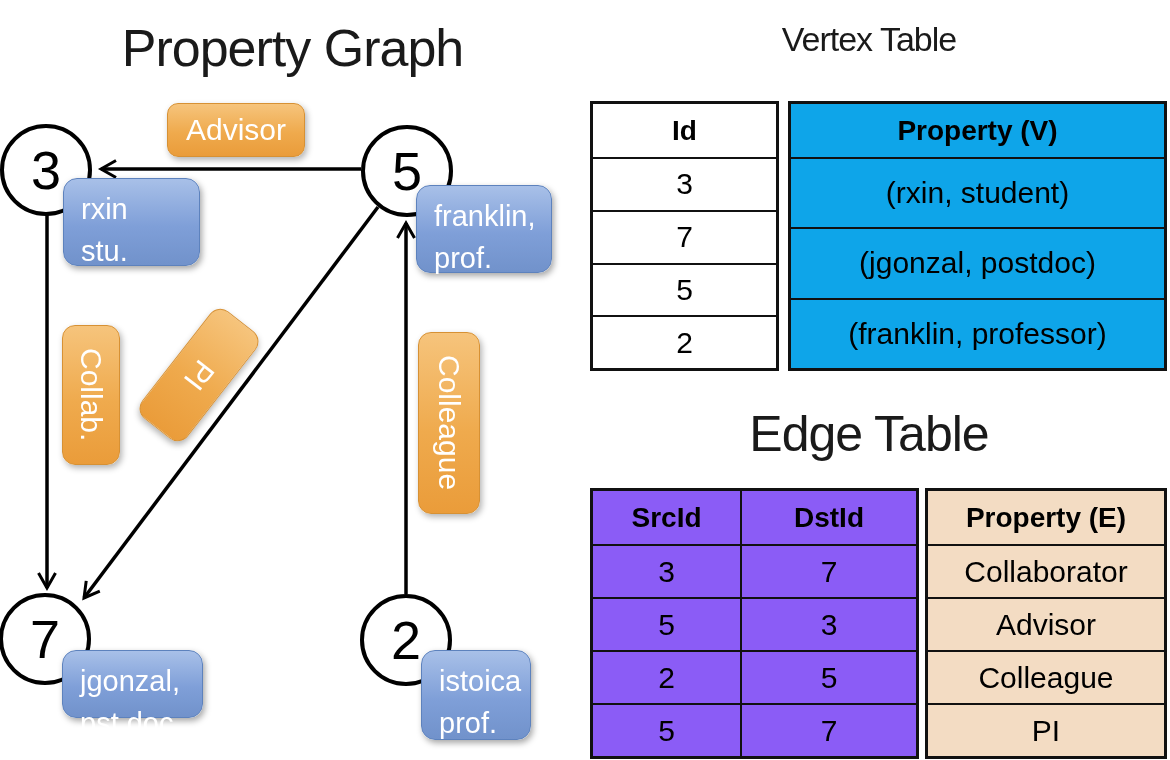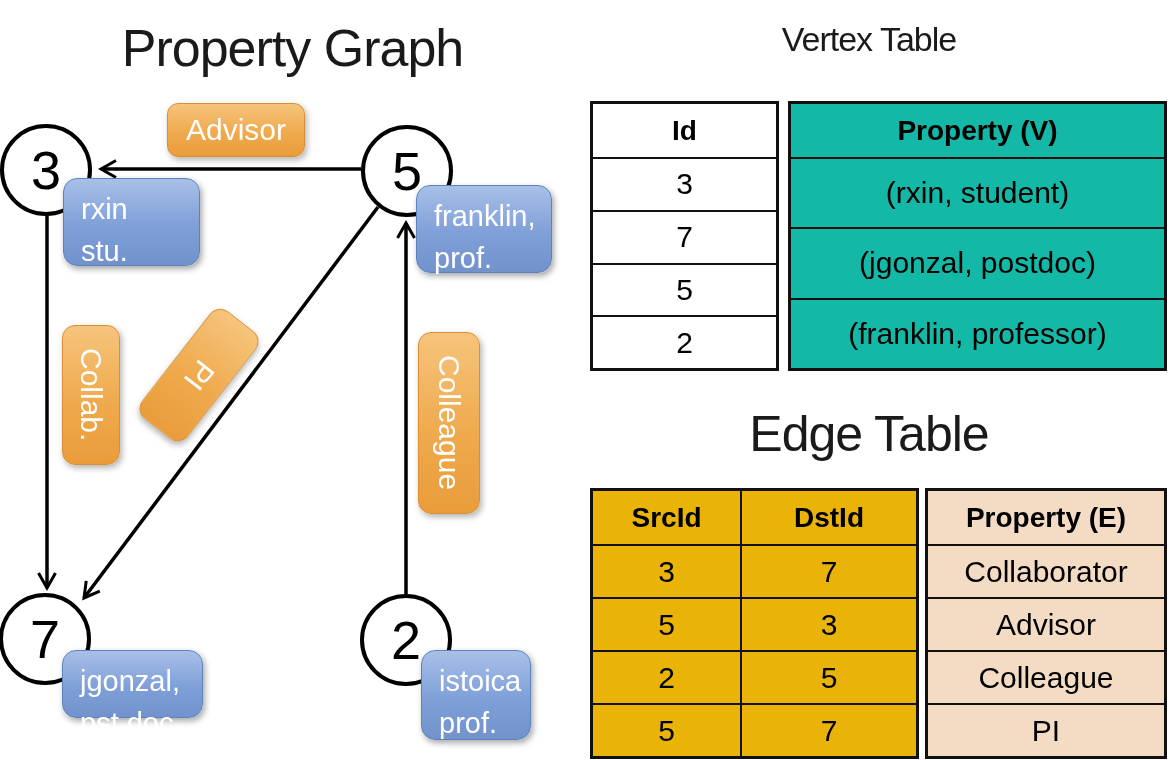--- a/index.html
+++ b/index.html
@@ -45,21 +45,21 @@
     display:flex; flex-direction:column; background:#fff;
   }
   .trow {
     flex:1 1 0; display:flex; align-items:center; justify-content:center;
     font-size:30px; border-top:2.5px solid #111; text-align:center;
   }
   .trow.head { flex:0 0 53px; border-top:none; font-weight:bold; font-size:28px; }
   .grid2 {
     position:absolute; box-sizing:border-box; border:3px solid #111;
     display:grid; grid-template-columns:149px 1fr;
-    grid-template-rows:53px repeat(4, 1fr); background:#eab308;
+    grid-template-rows:53px repeat(4, 1fr); background:#8b5cf6;
   }
   .gcell {
     display:flex; align-items:center; justify-content:center;
     font-size:30px; border-top:2.5px solid #111;
   }
   .gcell.c1 { border-right:2.5px solid #111; }
   .gcell.head { border-top:none; font-weight:bold; font-size:28px; }
 </style>
 </head>
 <body>
@@ -116,21 +116,21 @@
 <div class="title" style="left:585px; top:20px; width:568px; font-size:34px;">Vertex Table</div>
 
 <div class="tbox" style="left:590px; top:101px; width:189px; height:270px;">
   <div class="trow head">Id</div>
   <div class="trow">3</div>
   <div class="trow">7</div>
   <div class="trow">5</div>
   <div class="trow">2</div>
 </div>
 
-<div class="tbox" style="left:788px; top:101px; width:379px; height:270px; background:#14b8a6;">
+<div class="tbox" style="left:788px; top:101px; width:379px; height:270px; background:#0ea5e9;">
   <div class="trow head">Property (V)</div>
   <div class="trow">(rxin, student)</div>
   <div class="trow">(jgonzal, postdoc)</div>
   <div class="trow">(franklin, professor)</div>
 </div>
 
 <div class="title" style="left:585px; top:405px; width:568px; font-size:50px;">Edge Table</div>
 
 <div class="grid2" style="left:590px; top:488px; width:329px; height:271px;">
   <div class="gcell head c1">SrcId</div>

